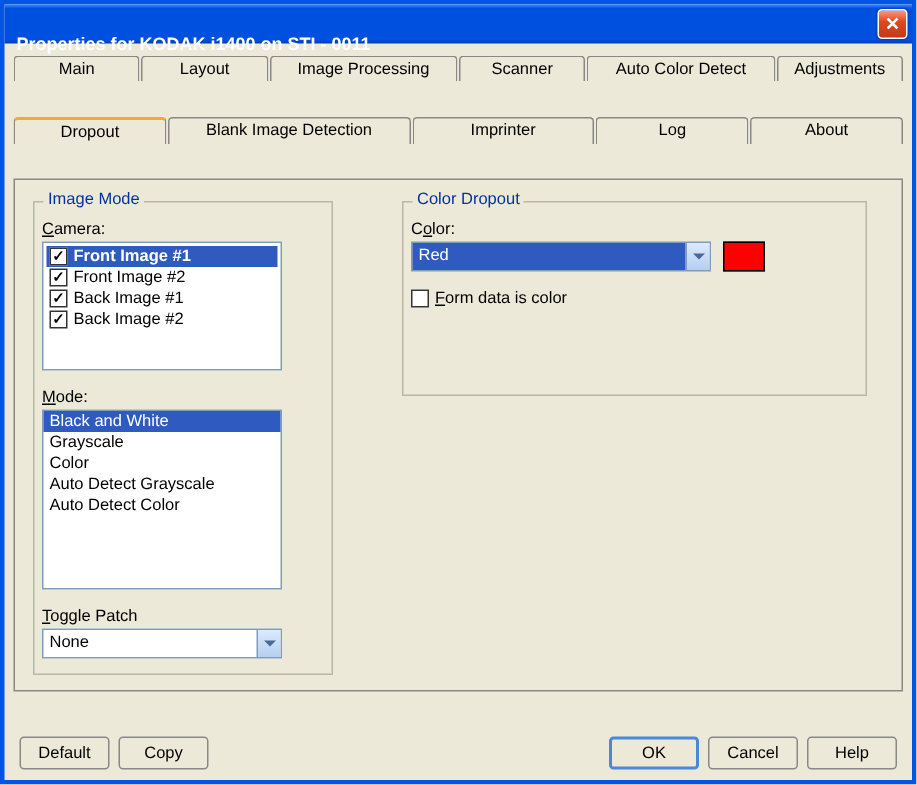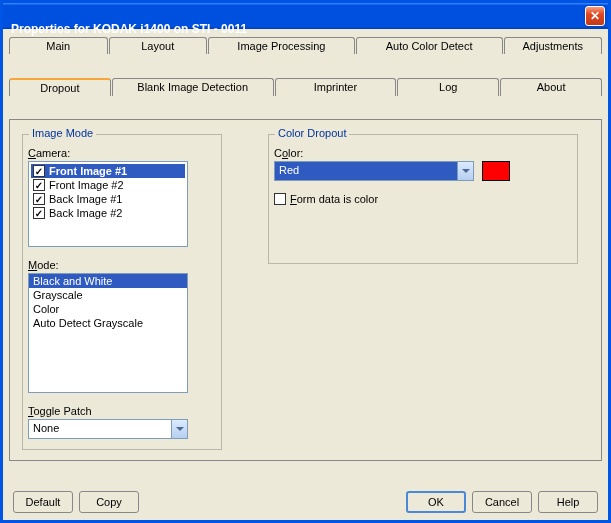--- a/index.html
+++ b/index.html
@@ -50,20 +50,21 @@
   <div class="titlebar">
     <span class="titlebar-text">Properties for KODAK i1400 on STI - 0011</span>
     <div class="close-btn">✕</div>
   </div>
   <div class="body">
 
     <div class="tabs-row">
       <div class="tab">Main</div>
       <div class="tab">Layout</div>
       <div class="tab" style="flex:1.5">Image Processing</div>
+      <div class="tab">Scanner</div>
       <div class="tab" style="flex:1.5">Auto Color Detect</div>
       <div class="tab">Adjustments</div>
     </div>
     <div class="tabs-row tabs-row2">
       <div class="tab active">Dropout</div>
       <div class="tab" style="flex:1.6">Blank Image Detection</div>
       <div class="tab" style="flex:1.2">Imprinter</div>
       <div class="tab">Log</div>
       <div class="tab">About</div>
     </div>
@@ -93,20 +94,21 @@
                 <span>Back Image #2</span>
               </div>
             </div>
 
           <span class="label" style="margin-top:12px"><u>M</u><span>ode:</span></span>
           <div class="listbox mode-list" id="mode-list">
               <div class="mode-item selected">Black and White</div>
               <div class="mode-item">Grayscale</div>
               <div class="mode-item">Color</div>
               <div class="mode-item">Auto Detect Grayscale</div>
+              <div class="mode-item">Auto Detect Color</div>
             </div>
 
           <span class="label" style="margin-top:12px"><u>T</u><span>oggle Patch</span></span>
           <div class="combo">
             <div class="combo-text">None</div>
             <div class="combo-btn"></div>
           </div>
         </div>
       </div>
 

